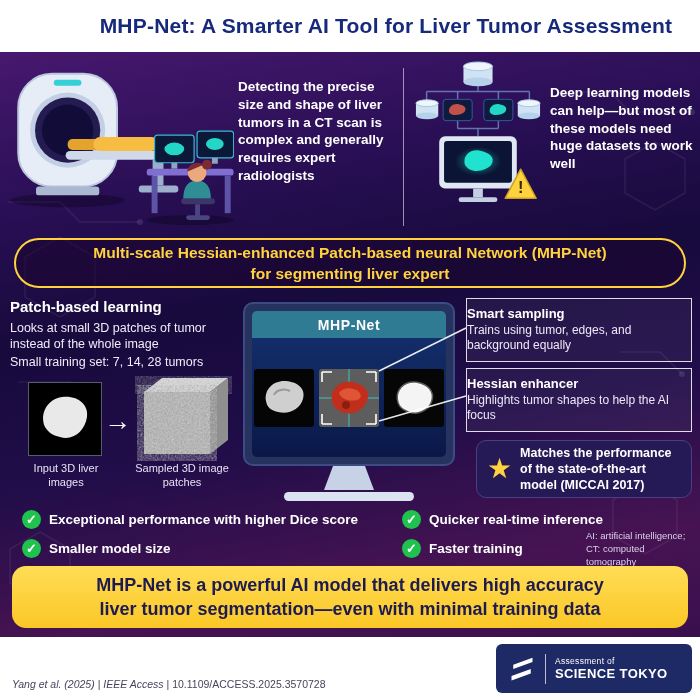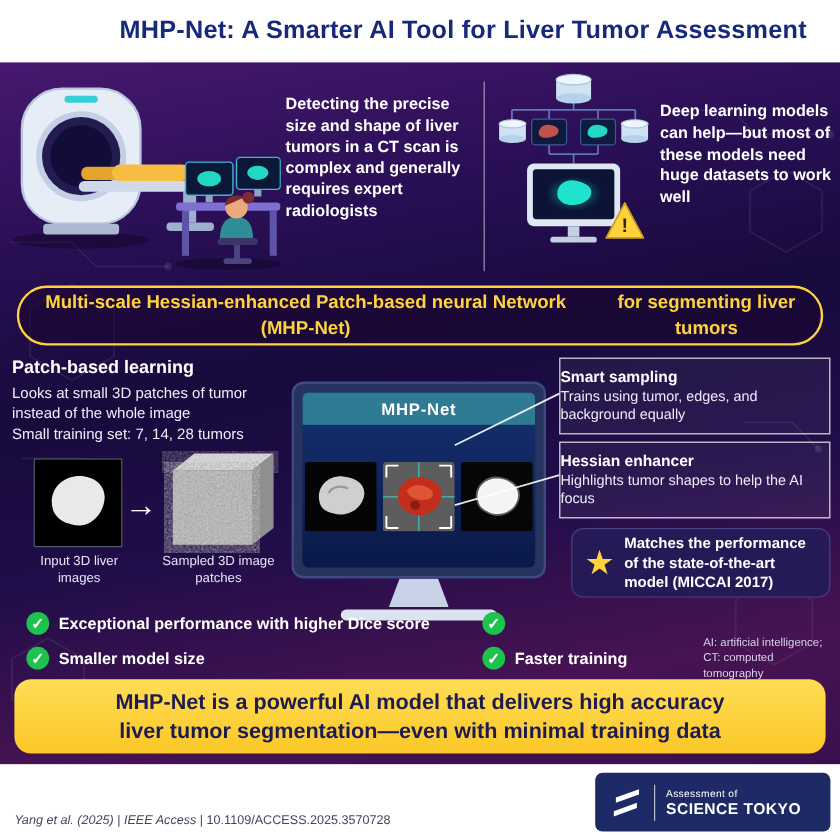--- a/index.html
+++ b/index.html
@@ -20,33 +20,33 @@
   }
   .bg-decor{position:absolute;left:0;top:0;width:700px;height:585px;}
   .abs{position:absolute;}
   
   .problem-text{font-size:13.5px;font-weight:bold;color:#fff;line-height:1.32;}
   .v-divider{width:1px;background:rgba(255,255,255,.55);}
   
   .solution-banner{
     left:14px;top:186px;width:672px;height:50px;box-sizing:border-box;
     border:2px solid #ffd23e;border-radius:27px;background:rgba(28,6,46,.55);
-    display:flex;flex-direction:row;align-items:center;justify-content:center;
+    display:flex;flex-direction:column;align-items:center;justify-content:center;
     color:#ffd23e;font-weight:bold;font-size:15.5px;line-height:1.38;text-align:center;
   }
   
   .patch-title{left:10px;top:246px;font-size:15px;font-weight:bold;color:#fff;}
   .patch-desc{left:10px;top:268px;width:222px;font-size:12.5px;color:#f0ecfa;line-height:1.3;}
   .training-set{left:10px;top:303px;font-size:12.5px;color:#f0ecfa;}
   .input-square{left:28px;top:330px;width:74px;height:74px;background:#000;border:1px solid #5a5a6e;box-sizing:border-box;}
   .flow-arrow{left:104px;top:354px;font-size:27px;font-weight:bold;color:#fff;}
   .cube-wrap{left:132px;top:320px;width:100px;height:95px;}
   .img-label{font-size:11px;color:#e8e2f6;text-align:center;line-height:1.25;}
   
-  .monitor{left:243px;top:266px;width:212px;}
+  .monitor{left:243px;top:250px;width:212px;}
   .monitor-frame{background:#27335f;border:2px solid #3d4b85;border-radius:10px;padding:7px;box-sizing:border-box;}
   .monitor-screen{background:linear-gradient(180deg,#153271,#0a1848);border-radius:5px;overflow:hidden;height:146px;}
   .screen-header{height:27px;background:#2e7b93;color:#fff;font-weight:bold;font-size:14px;
     display:flex;align-items:center;justify-content:center;letter-spacing:.6px;}
   .thumb-row{display:flex;justify-content:center;align-items:center;gap:5px;height:119px;}
   .thumb{width:60px;height:58px;border-radius:3px;overflow:hidden;flex:none;}
   .monitor-neck{width:50px;height:24px;margin:0 auto;background:#c7d2e6;clip-path:polygon(18% 0,82% 0,100% 100%,0% 100%);}
   .monitor-base{width:130px;height:9px;margin:2px auto 0;background:#dbe3f1;border-radius:5px;}
   
   .callout{left:466px;width:226px;box-sizing:border-box;border:1.5px solid rgba(255,255,255,.85);
@@ -200,21 +200,21 @@
       <g>
         <path d="M110 114 L126 144 L94 144 Z" fill="#ffd23e" stroke="#caa21f" stroke-width="1.5" stroke-linejoin="round"></path>
         <text x="110" y="139" text-anchor="middle" font-size="17" font-weight="bold" fill="#332a05" font-family="Liberation Sans, sans-serif">!</text>
       </g>
     </svg>
 
     <div class="abs problem-text" style="left:550px;top:32px;width:144px">Deep learning models can help—but most of these models need huge datasets to work well</div>
 
     <div class="abs solution-banner">
       <div>Multi-scale Hessian-enhanced Patch-based neural Network (MHP-Net)</div>
-      <div>for segmenting liver tumors</div>
+      <div>for segmenting liver expert</div>
     </div>
 
     <div class="abs patch-title">Patch-based learning</div>
     <div class="abs patch-desc">Looks at small 3D patches of tumor instead of the whole image</div>
     <div class="abs training-set">Small training set: 7, 14, 28 tumors</div>
 
     <div class="abs input-square">
       <svg viewBox="0 0 72 72" width="72" height="72">
         <path d="M16 44 C10 30 19 16 33 14 C49 12 60 22 58 34 C56 48 44 58 31 54 C23 52 20 50 16 44 Z" fill="#e9e9e9"></path>
       </svg>
@@ -303,20 +303,21 @@
     <div class="benefit" style="left:22px;top:458px">
       <span class="check">✓</span>
       <span class="benefit-label">Exceptional performance with higher Dice score</span>
     </div>
     <div class="benefit" style="left:22px;top:487px">
       <span class="check">✓</span>
       <span class="benefit-label">Smaller model size</span>
     </div>
     <div class="benefit" style="left:402px;top:458px">
       <span class="check">✓</span>
+      <span class="benefit-label">Quicker real-time inference</span>
     </div>
     <div class="benefit" style="left:402px;top:487px">
       <span class="check">✓</span>
       <span class="benefit-label">Faster training</span>
     </div>
 
     <div class="abs abbr">
       <div>AI: artificial intelligence;</div>
       <div>CT: computed tomography</div>
     </div>

